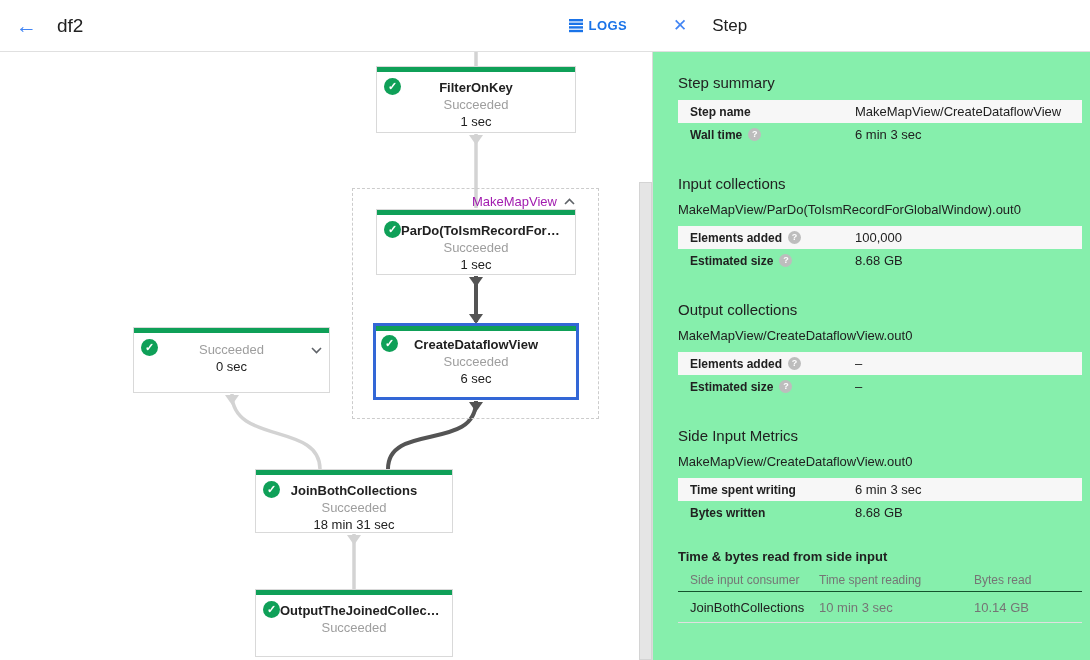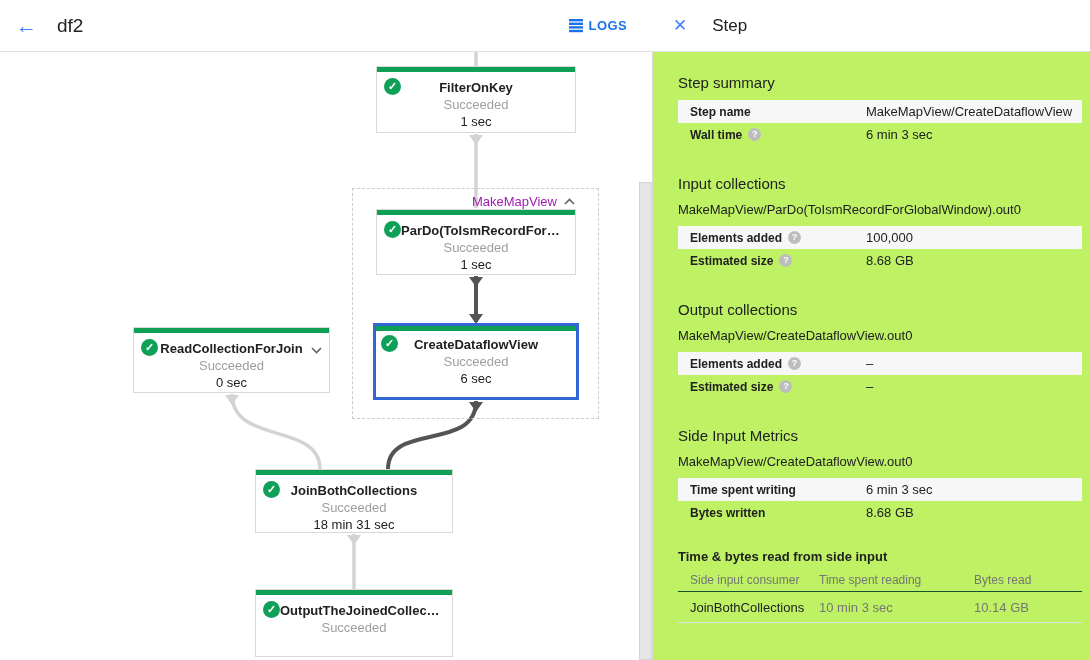--- a/index.html
+++ b/index.html
@@ -46,30 +46,30 @@
 
   .n-filter { left:376px; top:14px;  width:200px; height:67px; }
   .n-pardo  { left:376px; top:157px; width:200px; height:66px; }
   .n-create { left:373px; top:271px; width:206px; height:77px; }
   .n-read   { left:133px; top:275px; width:197px; height:66px; }
   .n-join   { left:255px; top:417px; width:198px; height:64px; }
   .n-output { left:255px; top:537px; width:198px; height:68px; }
 
   
   .details { position:absolute; left:653px; top:52px; width:437px; height:608px;
-    padding:22px 8px 0 25px; overflow:hidden; background:#bef264; }
+    padding:22px 8px 0 25px; overflow:hidden; background:#86efac; }
   .sec-heading { font-size:15px; color:#212121; font-weight:400; }
   .section { margin-top:29px; }
   .collection-name { margin-top:10px; font-size:13px; color:#212121; }
   .kv-rows { margin-top:9px; }
   .kv-row { display:flex; align-items:center; height:23px; }
   .kv-row:nth-child(odd) { background:#f7f7f7; }
   .kv-label { flex:0 0 177px; padding-left:12px; font-size:12px; font-weight:700; color:#212121;
     display:flex; align-items:center; gap:6px; }
-  .kv-value { font-size:13px; color:#212121;margin-left:11px; }
+  .kv-value { font-size:13px; color:#212121; }
   .help-icon { display:inline-block; width:13px; height:13px; border-radius:50%; background:#bdbdbd;
     color:#fff; font-size:9px; font-weight:700; line-height:13px; text-align:center; cursor:pointer; }
 
   .tbl-section { margin-top:25px; }
   .tbl-heading { font-size:13px; font-weight:700; color:#212121; }
   .tbl { width:100%; margin-top:4px; }
   .tbl-hrow { display:flex; align-items:center; height:24px; border-bottom:1px solid #14532d;
     color:#757575; font-size:12px; }
   .tbl-row { display:flex; align-items:center; height:31px; border-bottom:1px solid #e0e0e0;
     font-size:13px; }
@@ -159,21 +159,20 @@
   </div>
 
   <div class="node n-read">
     <div class="nbar"></div>
     <span class="ncheck">✓</span>
     <span class="nchev">
       <svg width="11" height="7" viewBox="0 0 11 7">
         <polyline points="1,1 5.5,5.5 10,1" stroke="#5f6368" stroke-width="1.6" fill="none"></polyline>
       </svg>
     </span>
-    <div class="ntitle">ReadCollectionForJoin</div>
     <div class="nstatus">Succeeded</div>
     <div class="ntime">0 sec</div>
   </div>
 
   <div class="node n-join">
     <div class="nbar"></div>
     <span class="ncheck">✓</span>
     <div class="ntitle">JoinBothCollections</div>
     <div class="nstatus">Succeeded</div>
     <div class="ntime">18 min 31 sec</div>

